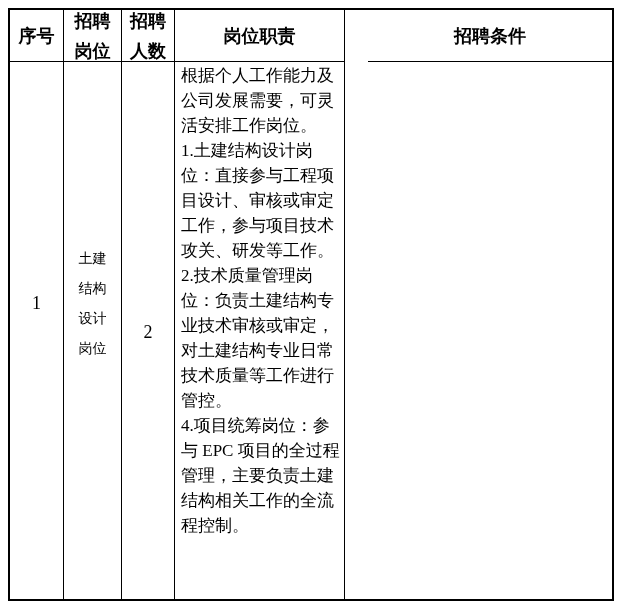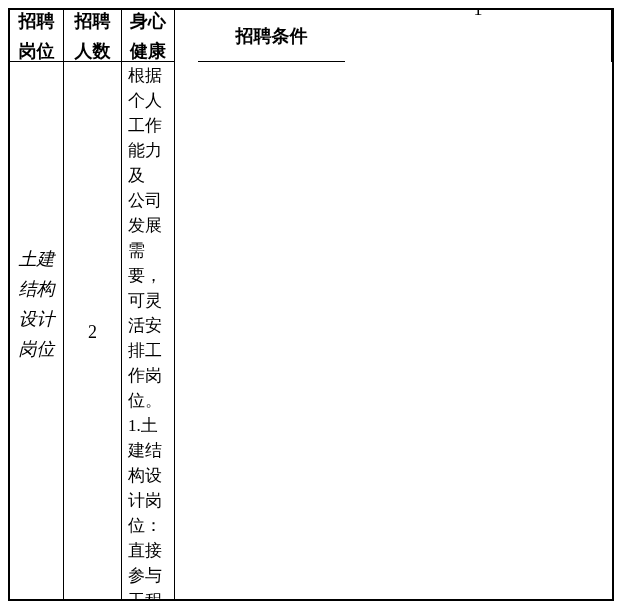--- a/index.html
+++ b/index.html
@@ -50,25 +50,24 @@
     align-items: center;
     justify-content: center;
     text-align: center;
   }
   .seq-val {
     font-size: 18px;
     line-height: 25px;
     transform: translateY(-27px);
   }
   .pos-val {
-    font-size: 18px;
+    font-size: 14px;
     line-height: 30px;
     white-space: pre-line;
     transform: translateY(-27px);
-    font-style: italic;
   }
   .cnt-val {
     font-size: 18px;
     line-height: 25px;
     transform: translateY(2px);
   }
   .duties-cell {
     padding: 1px 2px 0 6px;
     font-size: 17px;
     line-height: 25px;
@@ -85,25 +84,26 @@
   .cond-inner { transform: translateY(-3px); }
   .cond-emph { font-weight: bold; }
   .cond-rest { white-space: pre-line; }
 </style>
 </head>
 <body>
 
 <div class="page">
   <div class="tbl">
 
+    <div class="cell head">序号</div>
     <div class="cell head">招聘
 岗位</div>
     <div class="cell head">招聘
 人数</div>
-    <div class="cell head">身心健康</div>
+    <div class="cell head">岗位职责</div>
     <div class="cell head last-col">招聘条件</div>
 
     <div class="cell center">
       <span class="seq-val">1</span>
     </div>
 
     <div class="cell center">
       <span class="pos-val">土建
 结构
 设计

